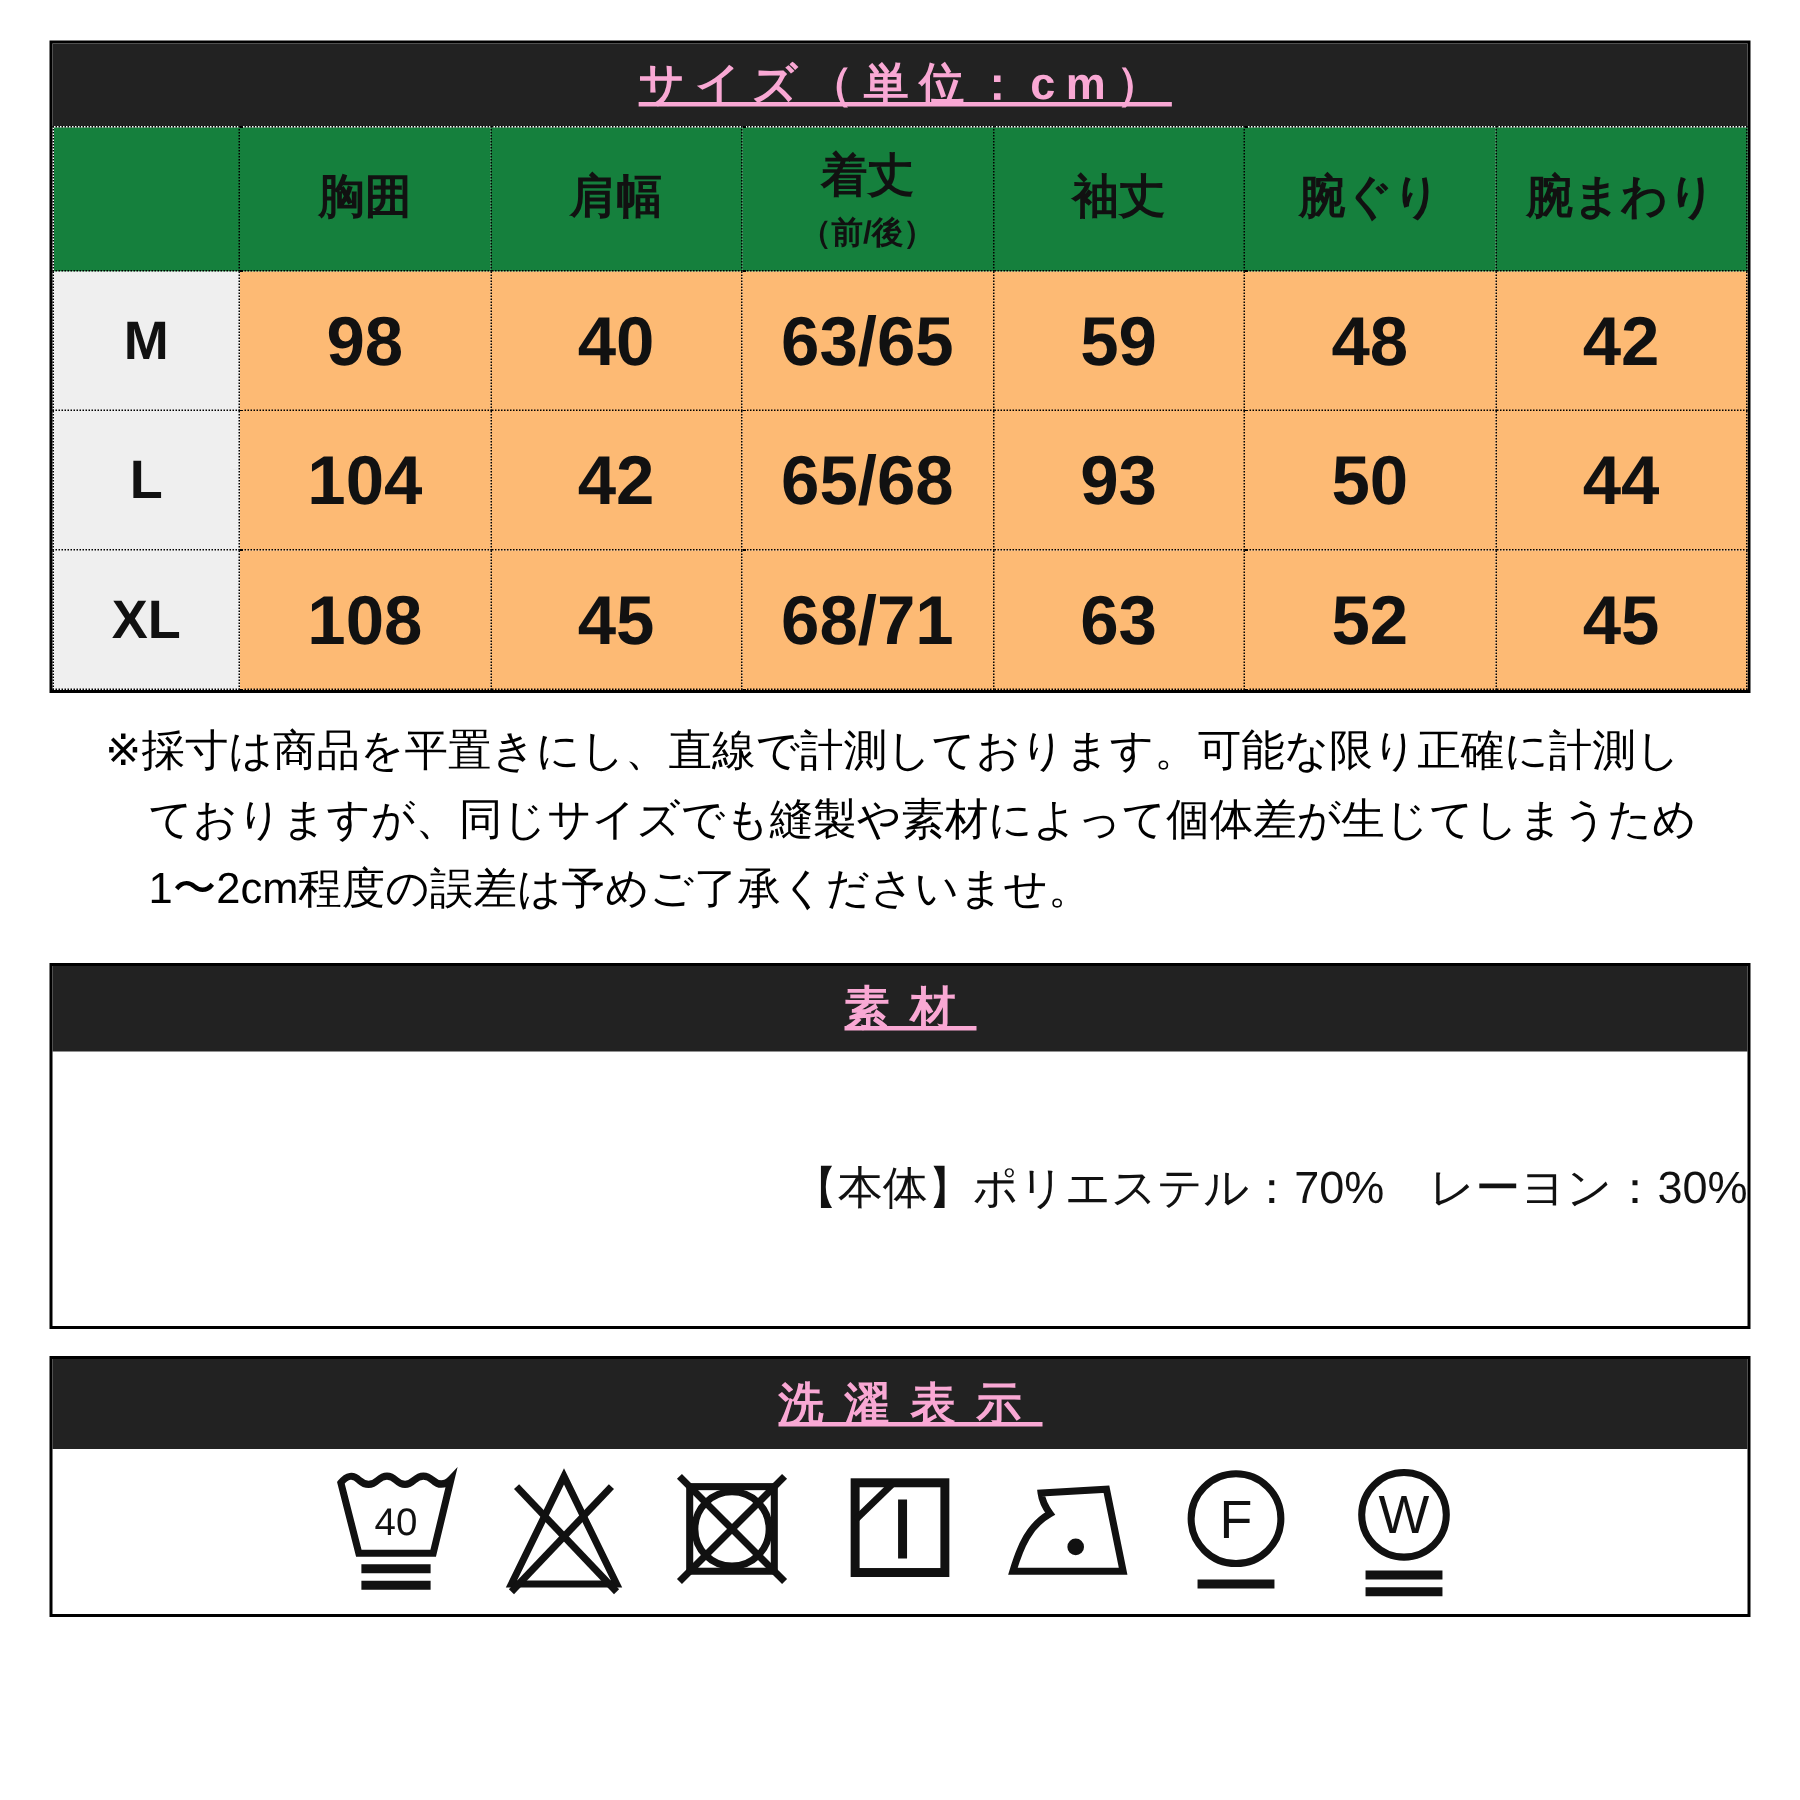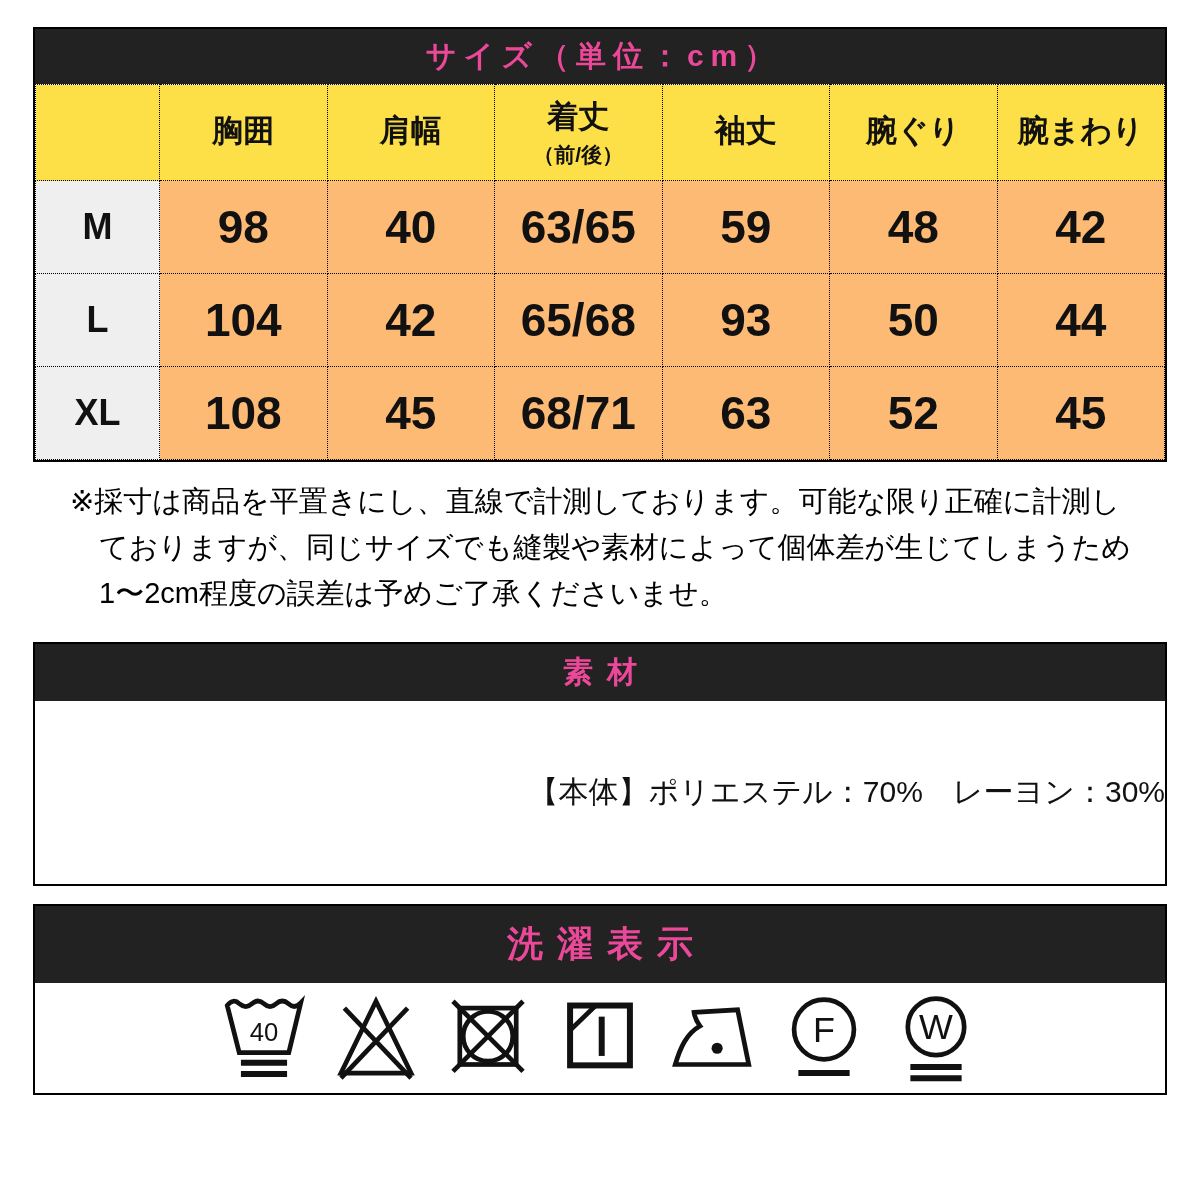--- a/index.html
+++ b/index.html
@@ -16,25 +16,26 @@
     overflow:hidden;
   }
   .boxed{
     margin-left:33px;
     margin-right:33px;
     border:2px solid #000;
     background:#fff;
   }
   .section-bar{
     background:#222222;
-    color:#ec4899;
+    color:#f9a8d4;
     font-weight:bold;
     display:flex;
     align-items:center;
     justify-content:center;
+    text-decoration:underline;
   }
   
   .size-section{ margin-top:27px; }
   .size-bar{
     height:55px;
     font-size:30px;
     letter-spacing:7px;
     text-indent:7px;
   }
   table.size-table{
@@ -44,21 +45,21 @@
     text-align:center;
   }
   table.size-table col.c-size{ width:124px; }
   table.size-table th, table.size-table td{
     border:1px dotted #000;
     padding:0;
     vertical-align:middle;
   }
   table.size-table thead th{
     height:95px;
-    background:#fde047;
+    background:#15803d;
     font-size:31px;
     font-weight:bold;
   }
   table.size-table thead th .h-sub{
     display:block;
     font-size:21px;
     font-weight:bold;
     margin-top:3px;
   }
   table.size-table tbody th{
@@ -98,22 +99,22 @@
     display:flex;
     flex-direction:column;
     align-items:flex-end;
     justify-content:center;
     gap:13px;
     font-size:30px;
   }
   
   .care-section{ margin-top:18px; }
   .care-bar{
-    height:77px;
-    font-size:36px;
+    height:60px;
+    font-size:30px;
     letter-spacing:14px;
     text-indent:14px;
   }
   .care-content{
     height:110px;
     display:flex;
     align-items:center;
     justify-content:center;
     gap:26px;
   }

